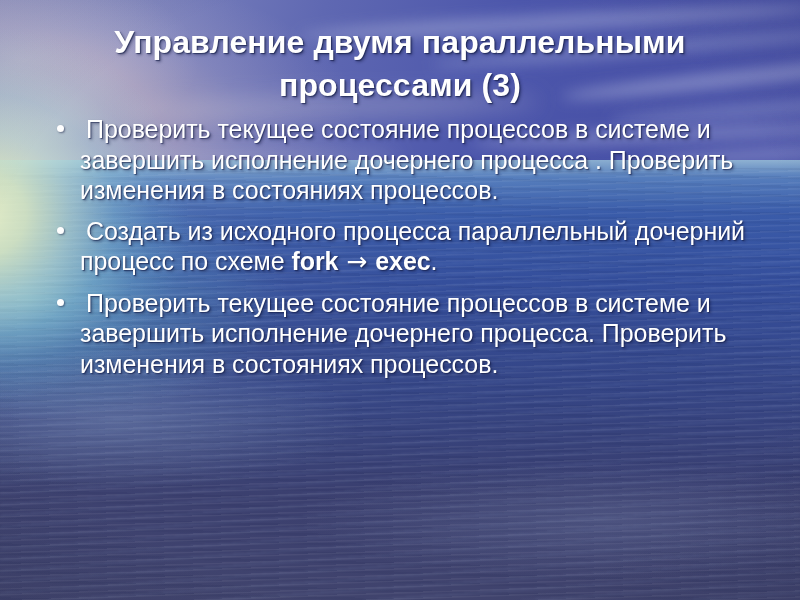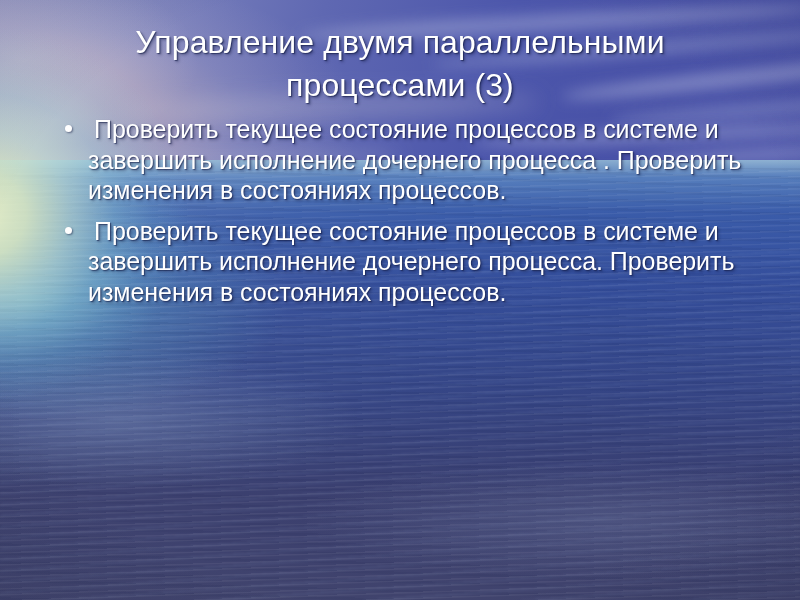--- a/index.html
+++ b/index.html
@@ -160,31 +160,31 @@
 
   .slide-title {
     position: absolute;
     left: 58px;
     top: 21px;
     width: 684px;
     text-align: center;
     color: #ffffff;
     font-size: 32px;
     line-height: 43px;
-    font-weight: 400;
+    font-weight: 700;
     letter-spacing: 0.1px;
     text-shadow:
       1px 1px 1px rgba(20,28,70,0.62),
       2px 2px 3px rgba(16,22,60,0.40);
     white-space: pre-line;
   }
 
   .bullets {
     position: absolute;
-    left: 60px;
+    left: 52px;
     top: 114px;
     width: 720px;
   }
 
   .bullet {
     position: relative;
     padding-left: 28px;
     margin-bottom: 10px;
     color: #ffffff;
     font-size: 25px;
@@ -250,20 +250,24 @@
 
     <div class="slide-title">Управление двумя параллельными процессами (3)</div>
 
     <div class="bullets">
 
       <div class="bullet">
         <span class="bullet-marker"></span>
         <span class="bullet-text">Проверить текущее состояние процессов в системе и завершить исполнение дочернего процесса . Проверить изменения в состояниях процессов.</span>
       </div>
 
+      <div class="bullet">
+        <span class="bullet-marker"></span>
+        <span class="bullet-text"><span>Создать из исходного процесса параллельный дочерний процесс по схеме </span><b>fork</b><span class="arrow-glyph"> → </span><b>exec</b><span>.</span></span>
+      </div>
 
 
       <div class="bullet">
         <span class="bullet-marker"></span>
         <span class="bullet-text">Проверить текущее состояние процессов в системе и завершить исполнение дочернего процесса. Проверить изменения в состояниях процессов.</span>
       </div>
 
     </div>
   </div>
 </div>

